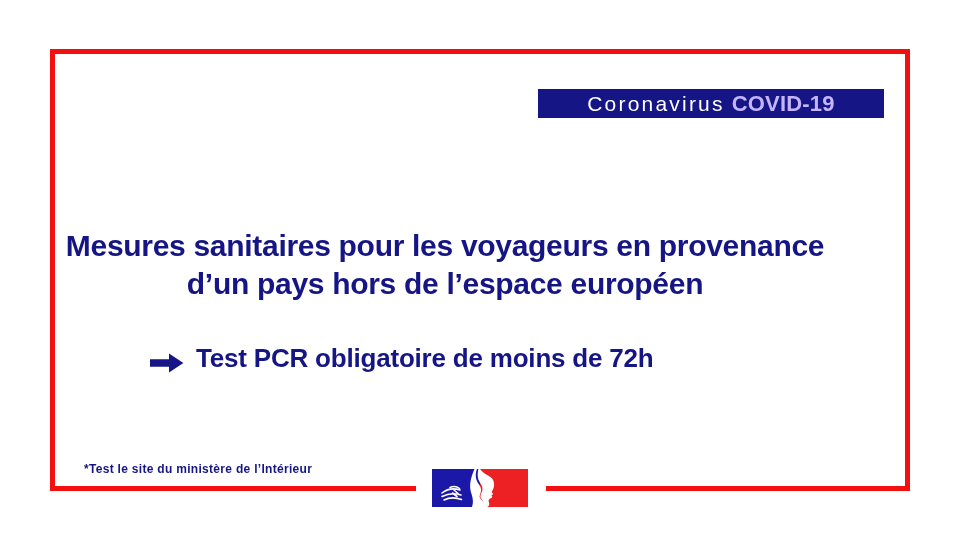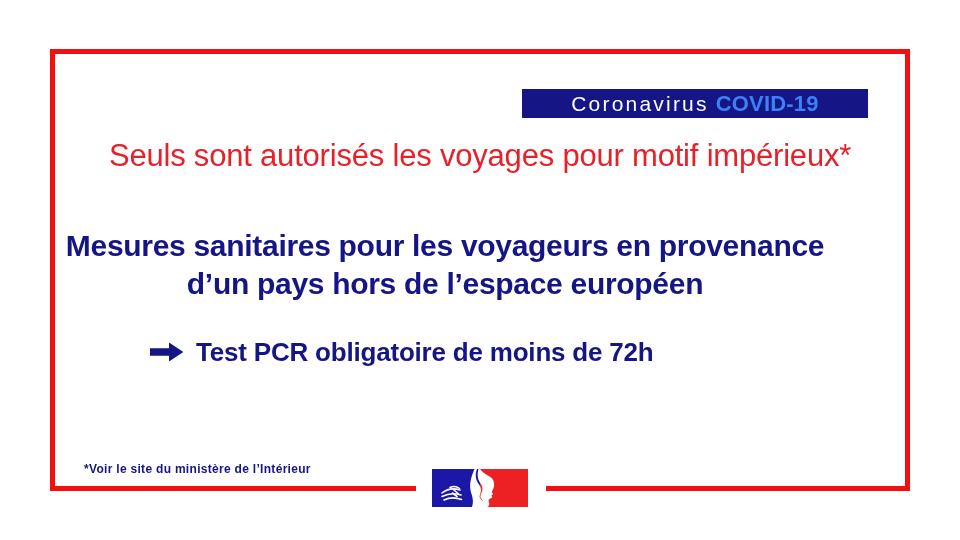--- a/index.html
+++ b/index.html
@@ -25,40 +25,40 @@
   }
   .frame-top    { left: 50px;  top: 49px;  width: 860px; height: 5px; }
   .frame-left   { left: 50px;  top: 49px;  width: 5px;   height: 442px; }
   .frame-right  { left: 905px; top: 49px;  width: 5px;   height: 442px; }
   .frame-bottom-left  { left: 50px;  top: 486px; width: 366px; height: 5px; }
   .frame-bottom-right { left: 546px; top: 486px; width: 364px; height: 5px; }
 
   
   .banner {
     position: absolute;
-    left: 522px;
+    left: 538px;
     top: 89px;
     width: 346px;
     height: 29px;
     background: #151585;
     display: flex;
     align-items: center;
     justify-content: center;
     box-sizing: border-box;
     padding: 0 24px;
   }
   .banner-word {
     color: #ffffff;
     font-size: 21px;
     letter-spacing: 2.2px;
     font-weight: 400;
     white-space: nowrap;
   }
   .banner-covid {
-    color: #3b82f6;
+    color: #c4b5fd;
     font-size: 22px;
     font-weight: bold;
     letter-spacing: 0.2px;
     margin-left: 7px;
     white-space: nowrap;
   }
 
   
   .headline {
     position: absolute;
@@ -89,21 +89,21 @@
 
   
   .bullets {
     position: absolute;
     left: 150px;
     top: 331px;
     width: 700px;
   }
   .bullet-row {
     display: flex;
-    align-items: center;
+    align-items: flex-end;
     height: 43px;
   }
   .bullet-arrow {
     width: 46px;
     flex: 0 0 46px;
     color: #151585;
     font-size: 25px;
     line-height: 1;
     position: relative;
     top: -1px;
@@ -151,36 +151,35 @@
   <div class="frame-line frame-left"></div>
   <div class="frame-line frame-right"></div>
   <div class="frame-line frame-bottom-left"></div>
   <div class="frame-line frame-bottom-right"></div>
 
   <div class="banner">
     <span class="banner-word">Coronavirus</span>
     <span class="banner-covid">COVID-19</span>
   </div>
 
-  <div class="headline">Seuls sont autorisés les voyages pour motif impérieux*</div>
 
   <div class="subtitle">Mesures sanitaires pour les voyageurs en provenance d’un pays hors de l’espace européen</div>
 
   <div class="bullets">
     <div class="bullet-row bullet-row-1">
       <span class="bullet-arrow">
         <svg width="34" height="20" viewBox="0 0 34 20" aria-hidden="true">
           <path d="M0 6.2 H19 V0.6 L33.4 10 L19 19.4 V13.8 H0 Z" fill="#151585"></path>
         </svg>
       </span>
       <span class="bullet-text">Test PCR obligatoire de moins de 72h</span>
     </div>
   </div>
 
-  <div class="footnote">*Voir le site du ministère de l’Intérieur</div>
+  <div class="footnote">*Test le site du ministère de l’Intérieur</div>
 
   <div class="logo">
     <svg width="104" height="42" viewBox="0 0 104 42" aria-hidden="true">
       <rect x="4" y="2" width="48" height="38" fill="#1B18A8"></rect>
       <rect x="52" y="2" width="48" height="38" fill="#ED2024"></rect>
 
       <path d="M49 2
                C47 7, 47.5 12, 50 16
                C52 19, 53.5 21, 53 24
                C52.5 27, 51 29, 52 31

